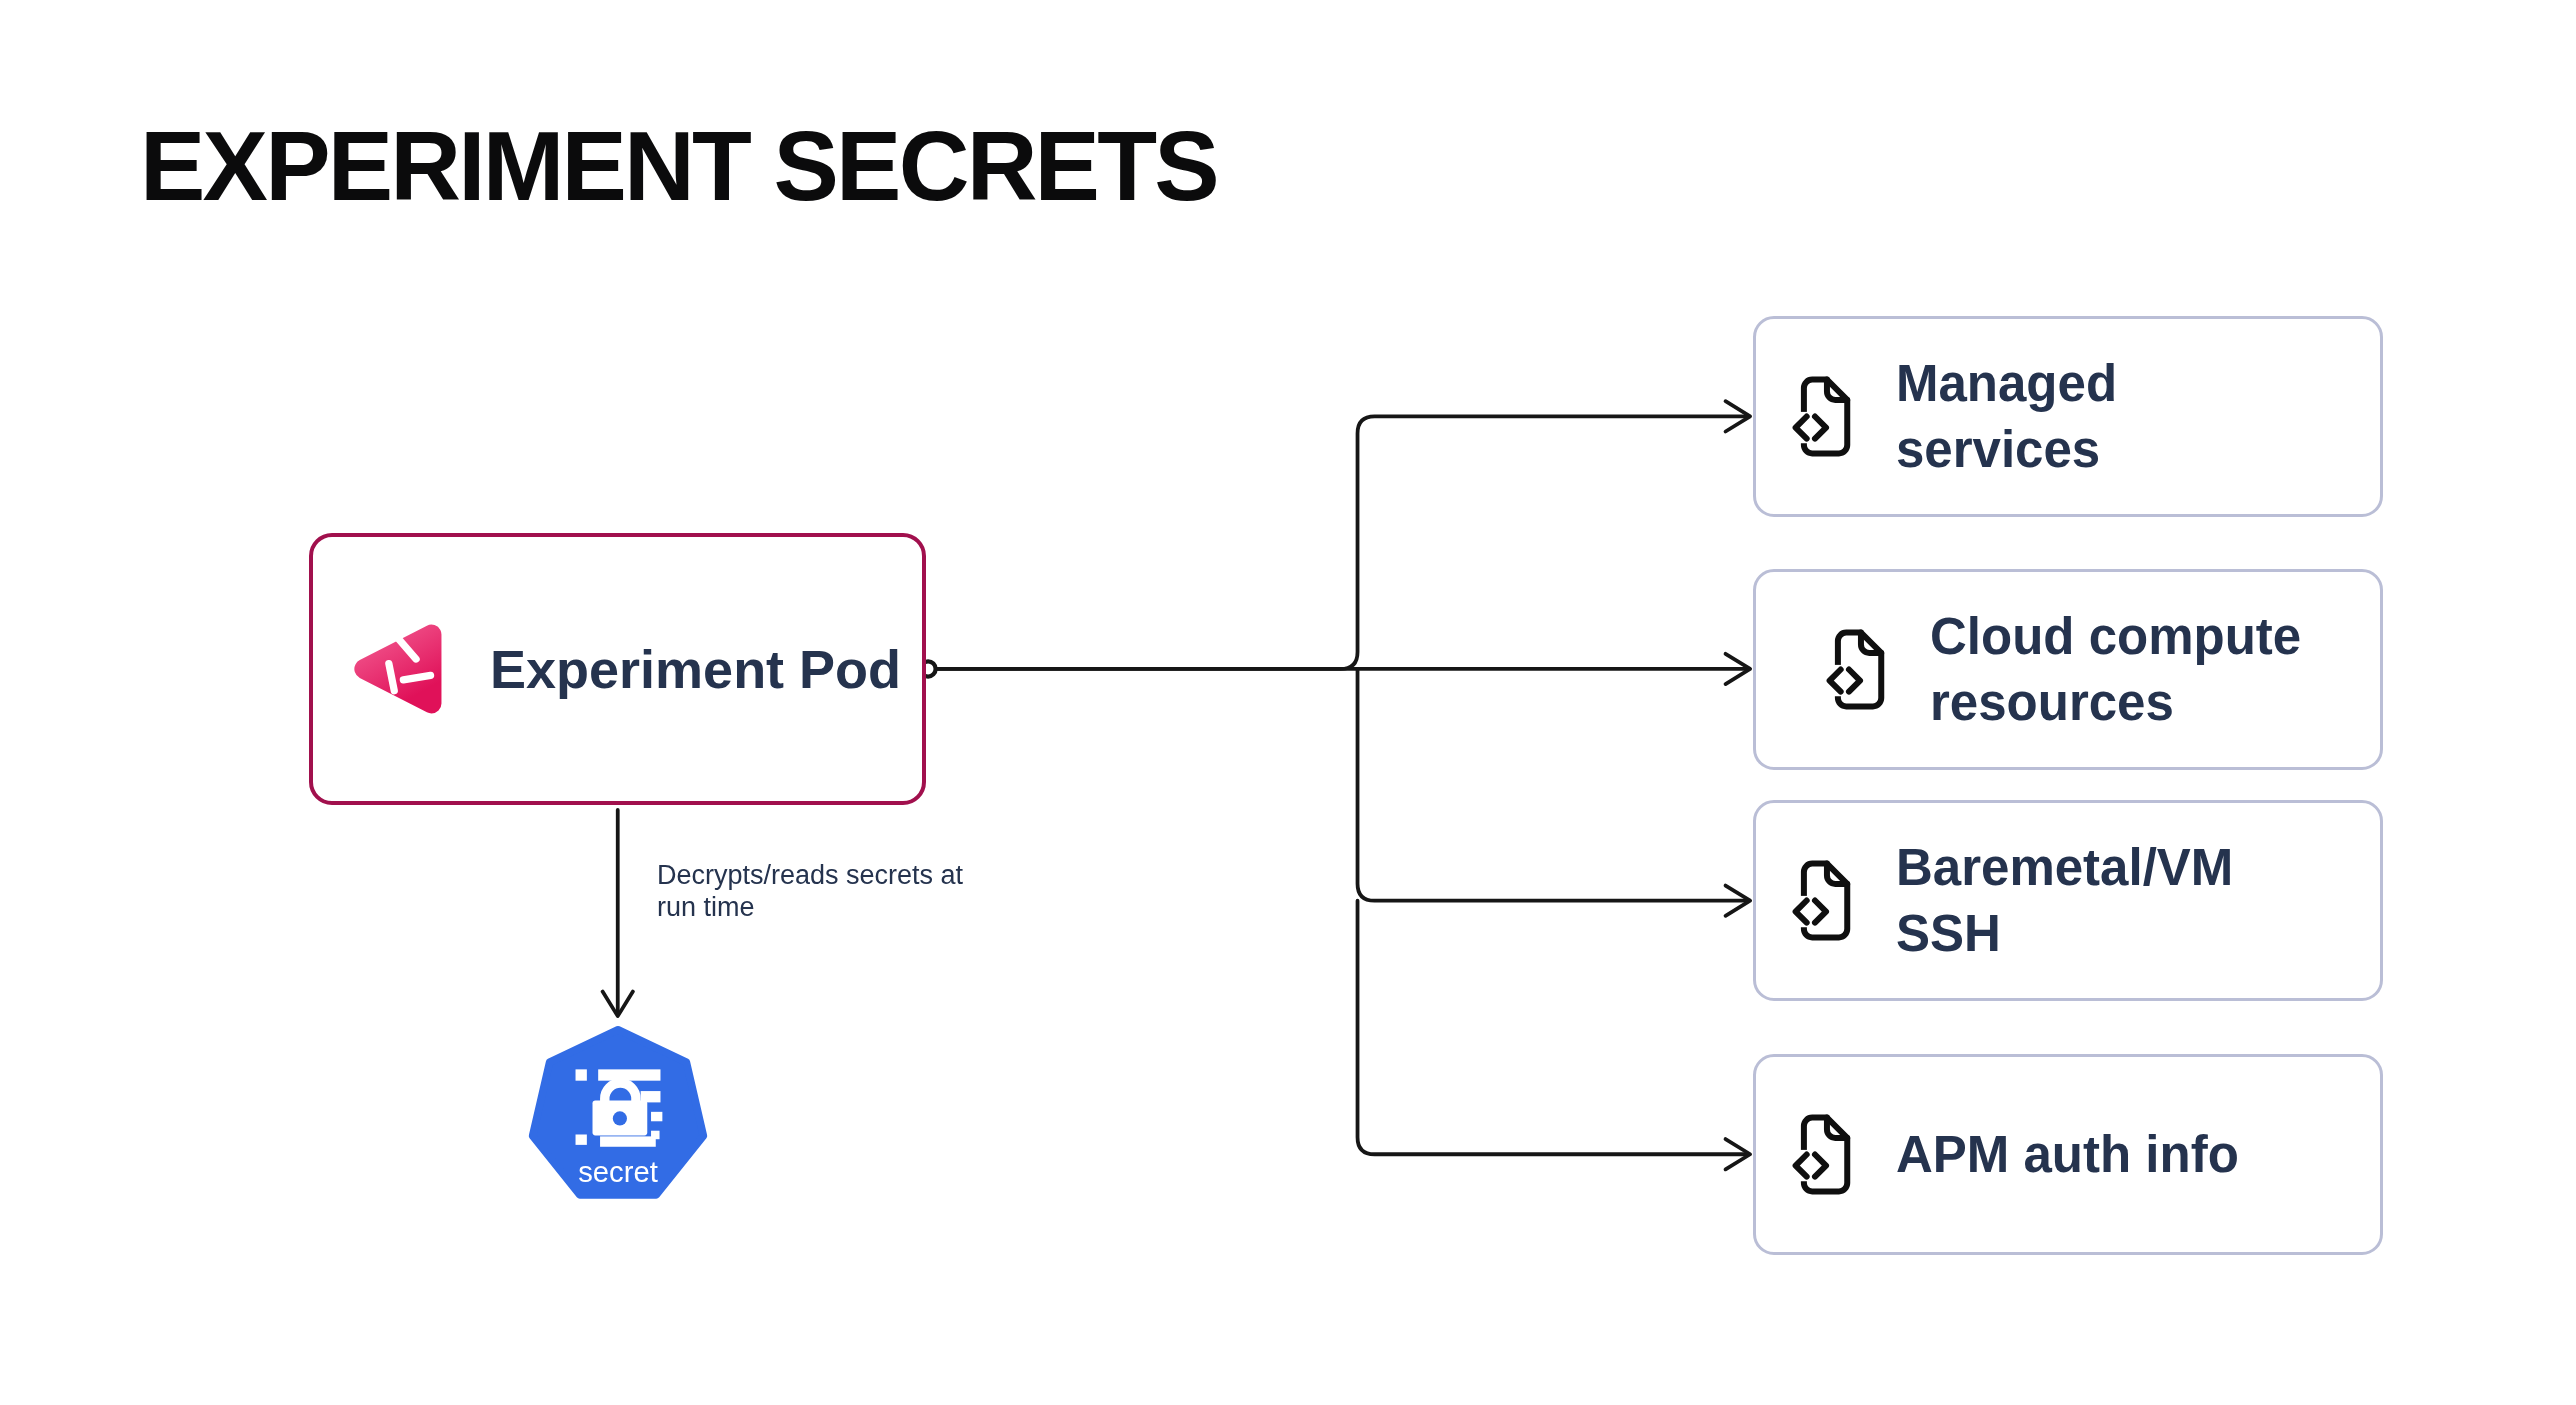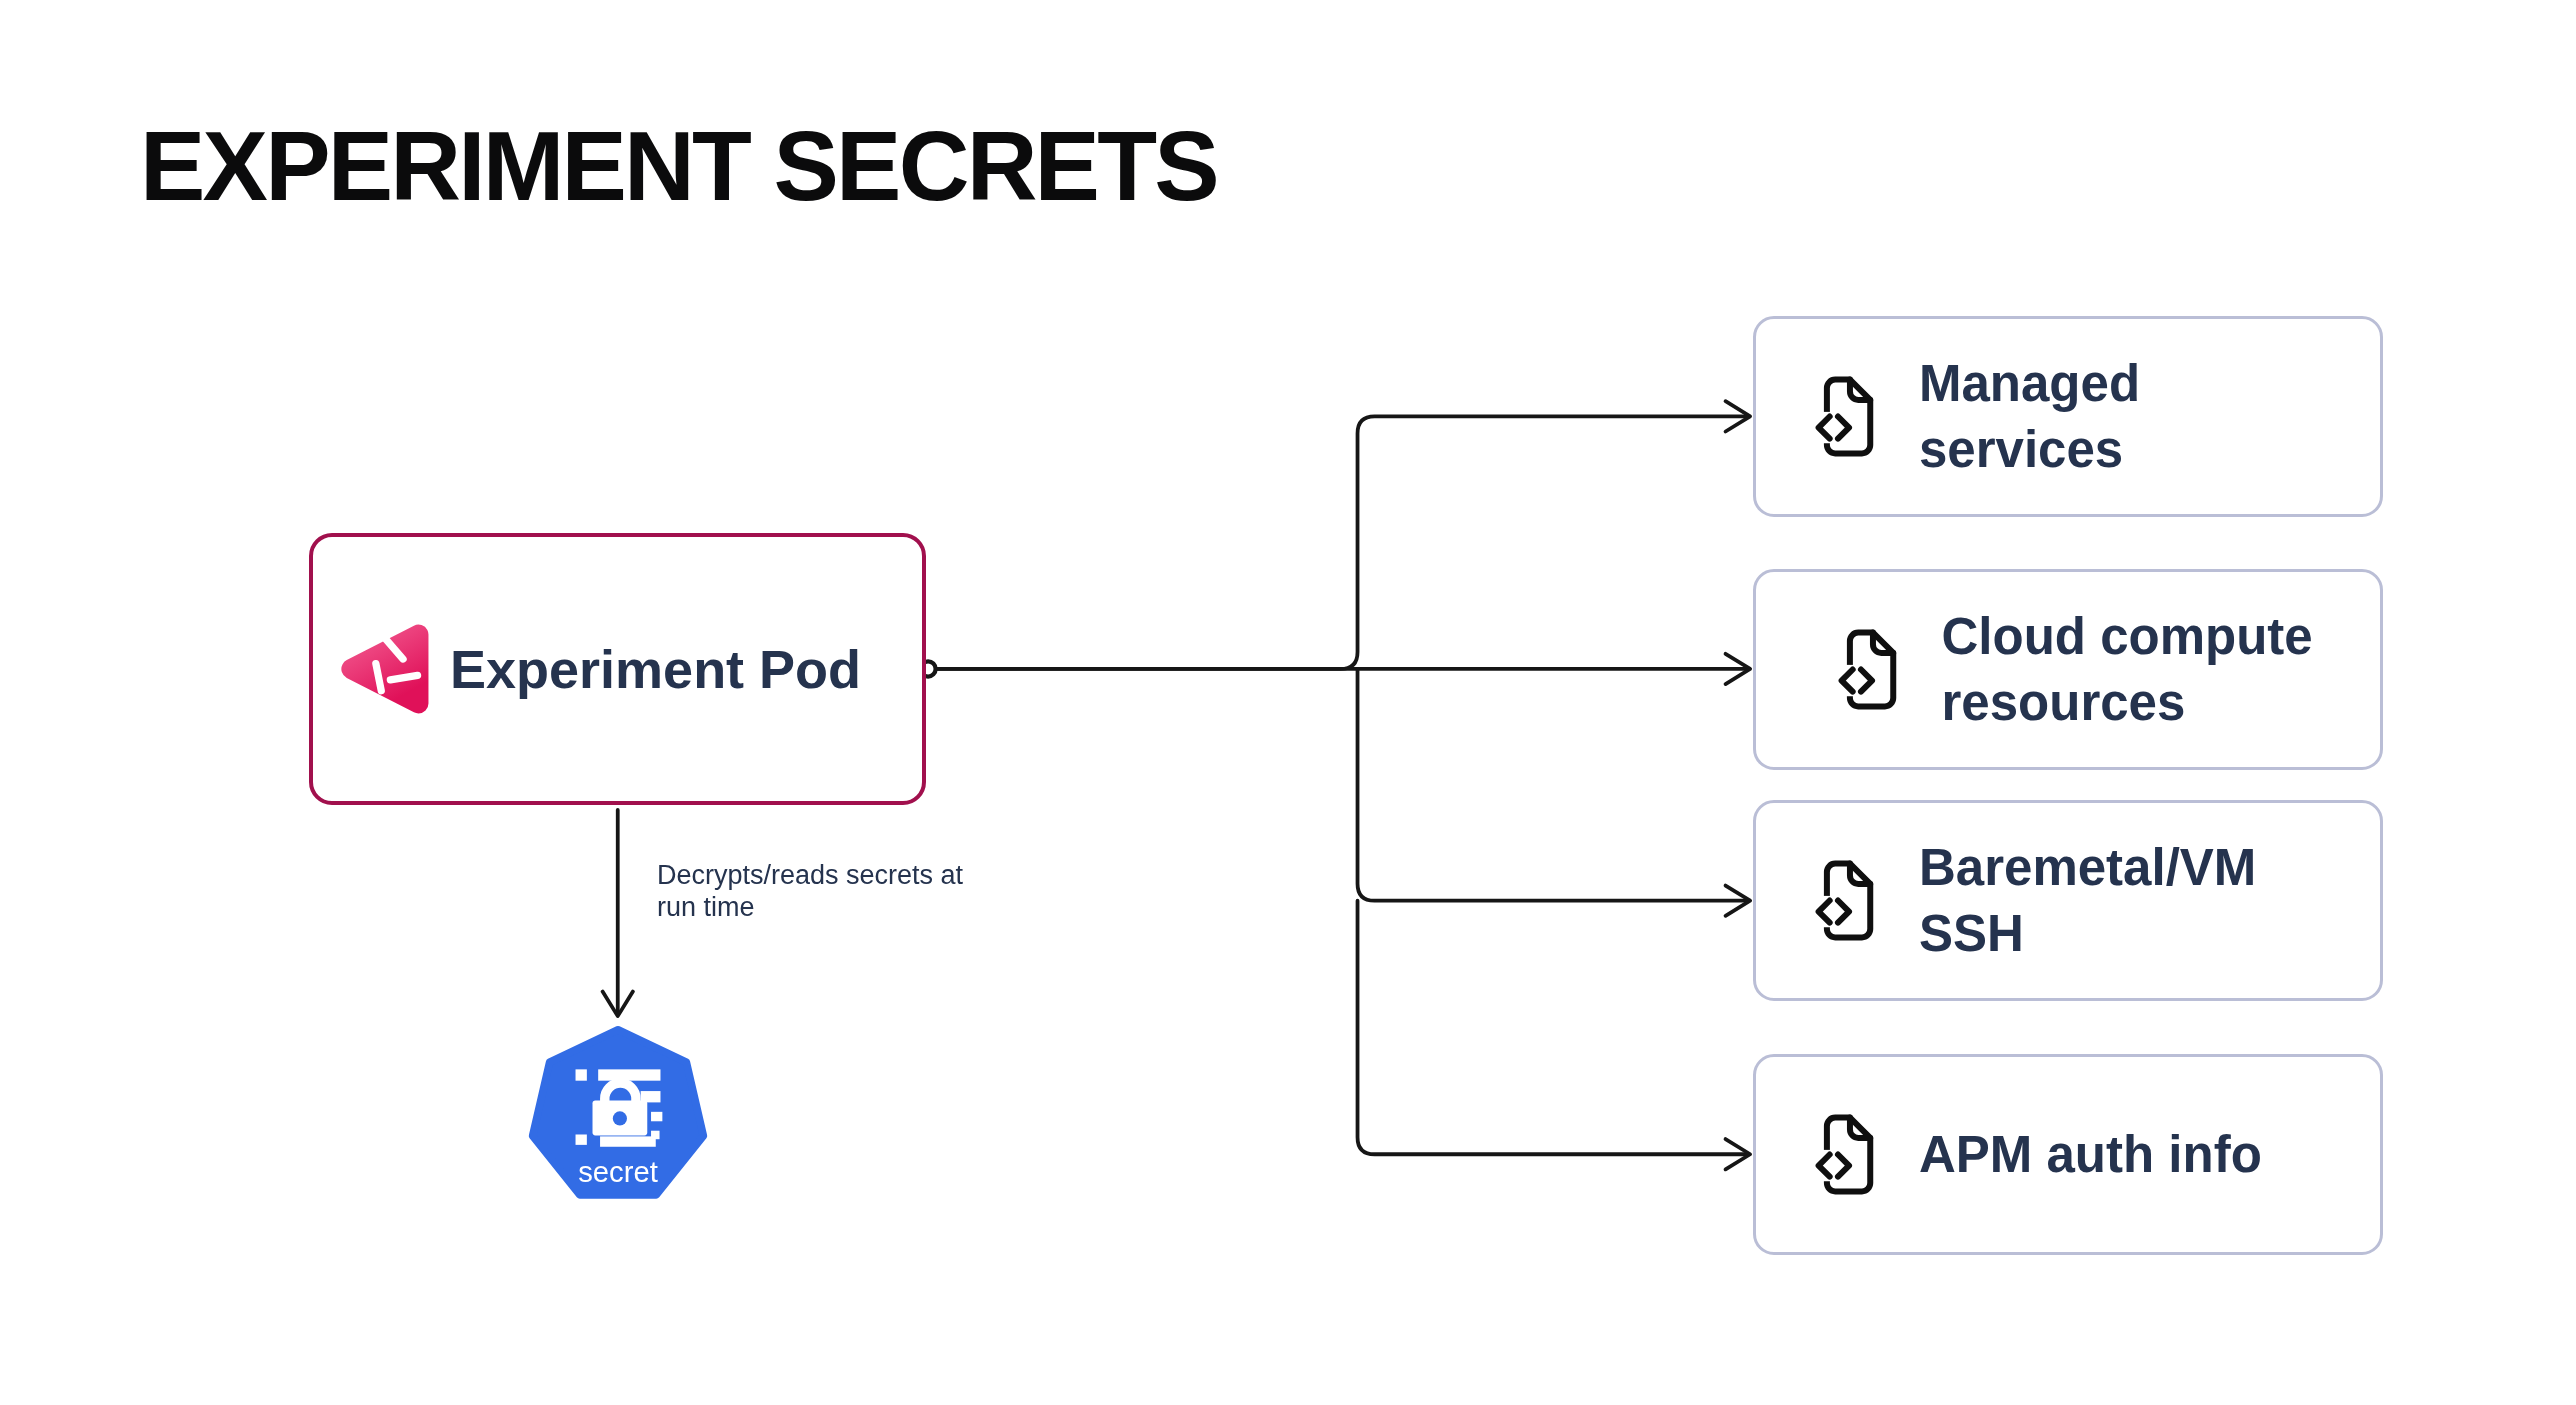--- a/index.html
+++ b/index.html
@@ -12,29 +12,29 @@
     font-size:98px;font-weight:800;letter-spacing:-2.8px;color:#0b0b0c;
     white-space:nowrap;
   }
   
   svg.wires{position:absolute;left:0;top:0;width:2576px;height:1406px;}
 
   
   .pod{
     position:absolute;left:309px;top:533px;width:617px;height:272px;
     box-sizing:border-box;border:4.7px solid #a1104d;border-radius:23px;background:#ffffff;
-    display:flex;align-items:center;gap:20px;padding-left:25px;
+    display:flex;align-items:center;gap:47px;padding-left:38px;
   }
   .pod-label{font-size:54px;font-weight:700;color:#25334e;white-space:nowrap;}
 
   
   .target{
     position:absolute;left:1753px;width:630px;height:201px;
     box-sizing:border-box;border:3.3px solid #babed6;border-radius:21px;background:#ffffff;
-    display:flex;align-items:center;gap:45px;padding-left:57px;
+    display:flex;align-items:center;gap:45px;padding-left:34px;
   }
   .target-label{font-size:51px;font-weight:700;color:#25334e;line-height:1.28;width:416px;}
   .t1{top:316px;} .t2{top:569px;justify-content:center;} .t3{top:800px;} .t4{top:1054px;}
 
   
   .edge-note{
     position:absolute;left:657px;top:859px;width:352px;
     font-size:27px;font-weight:500;color:#25334e;line-height:1.2;
   }
 

